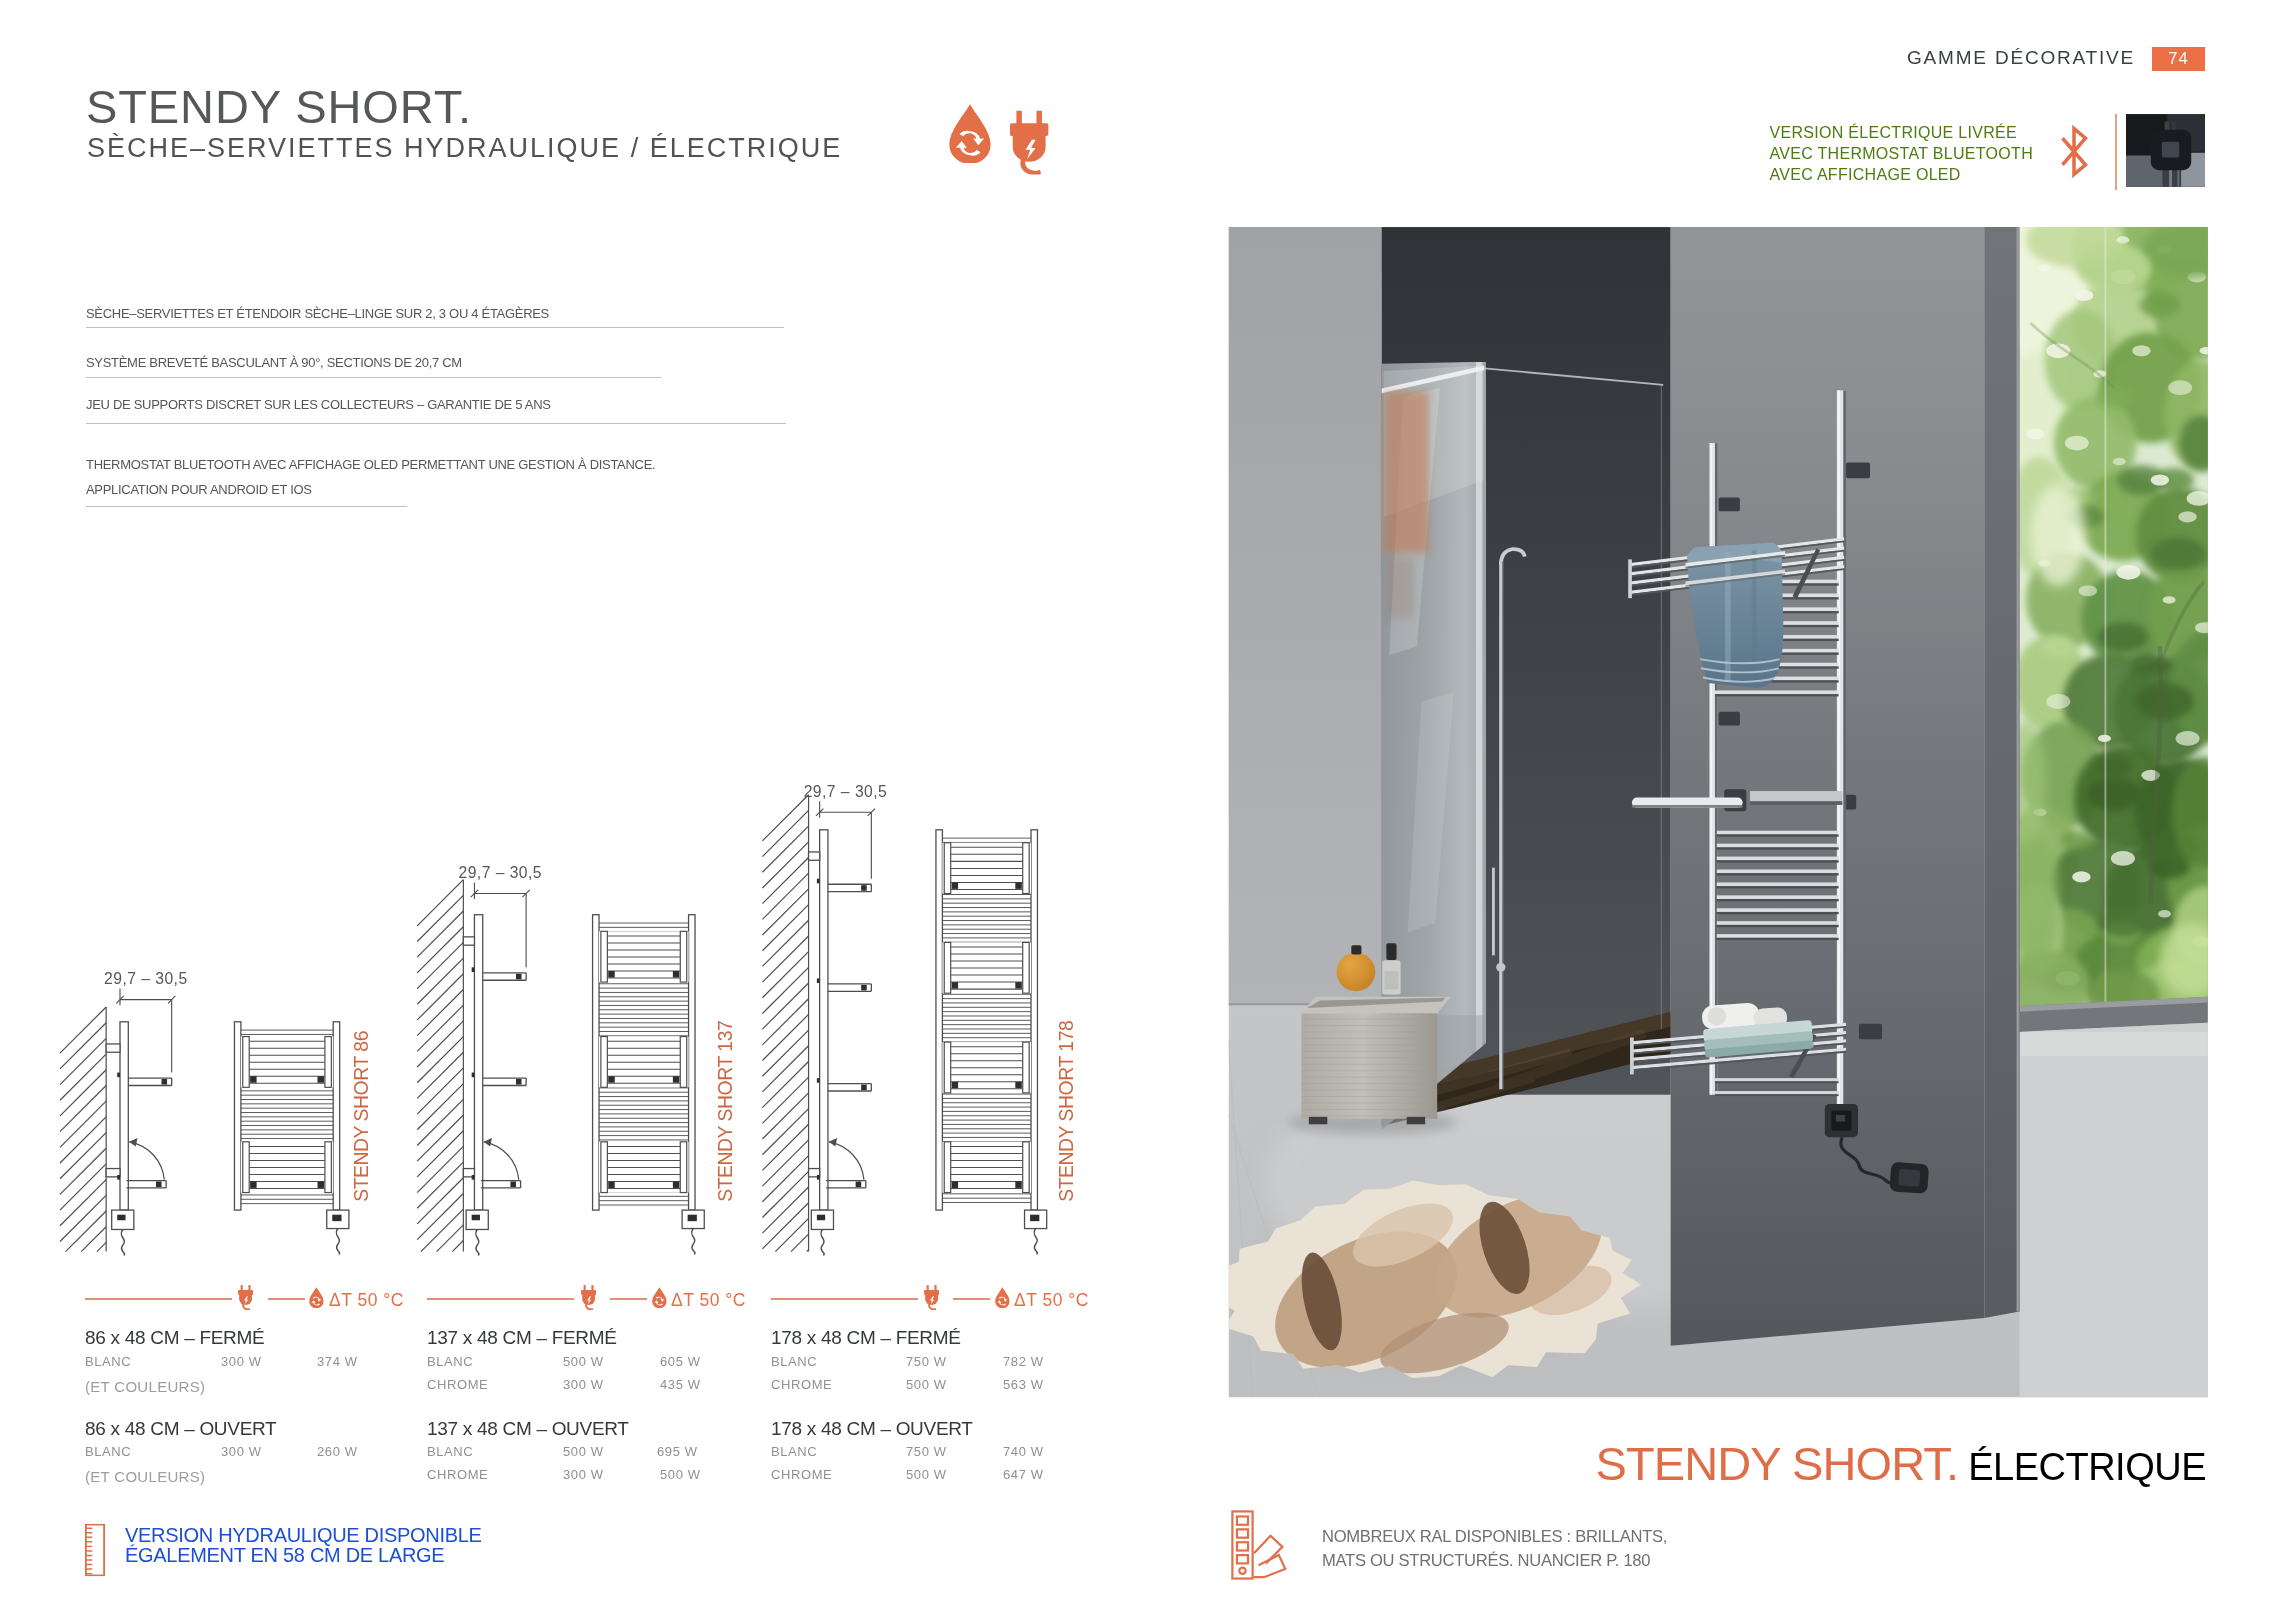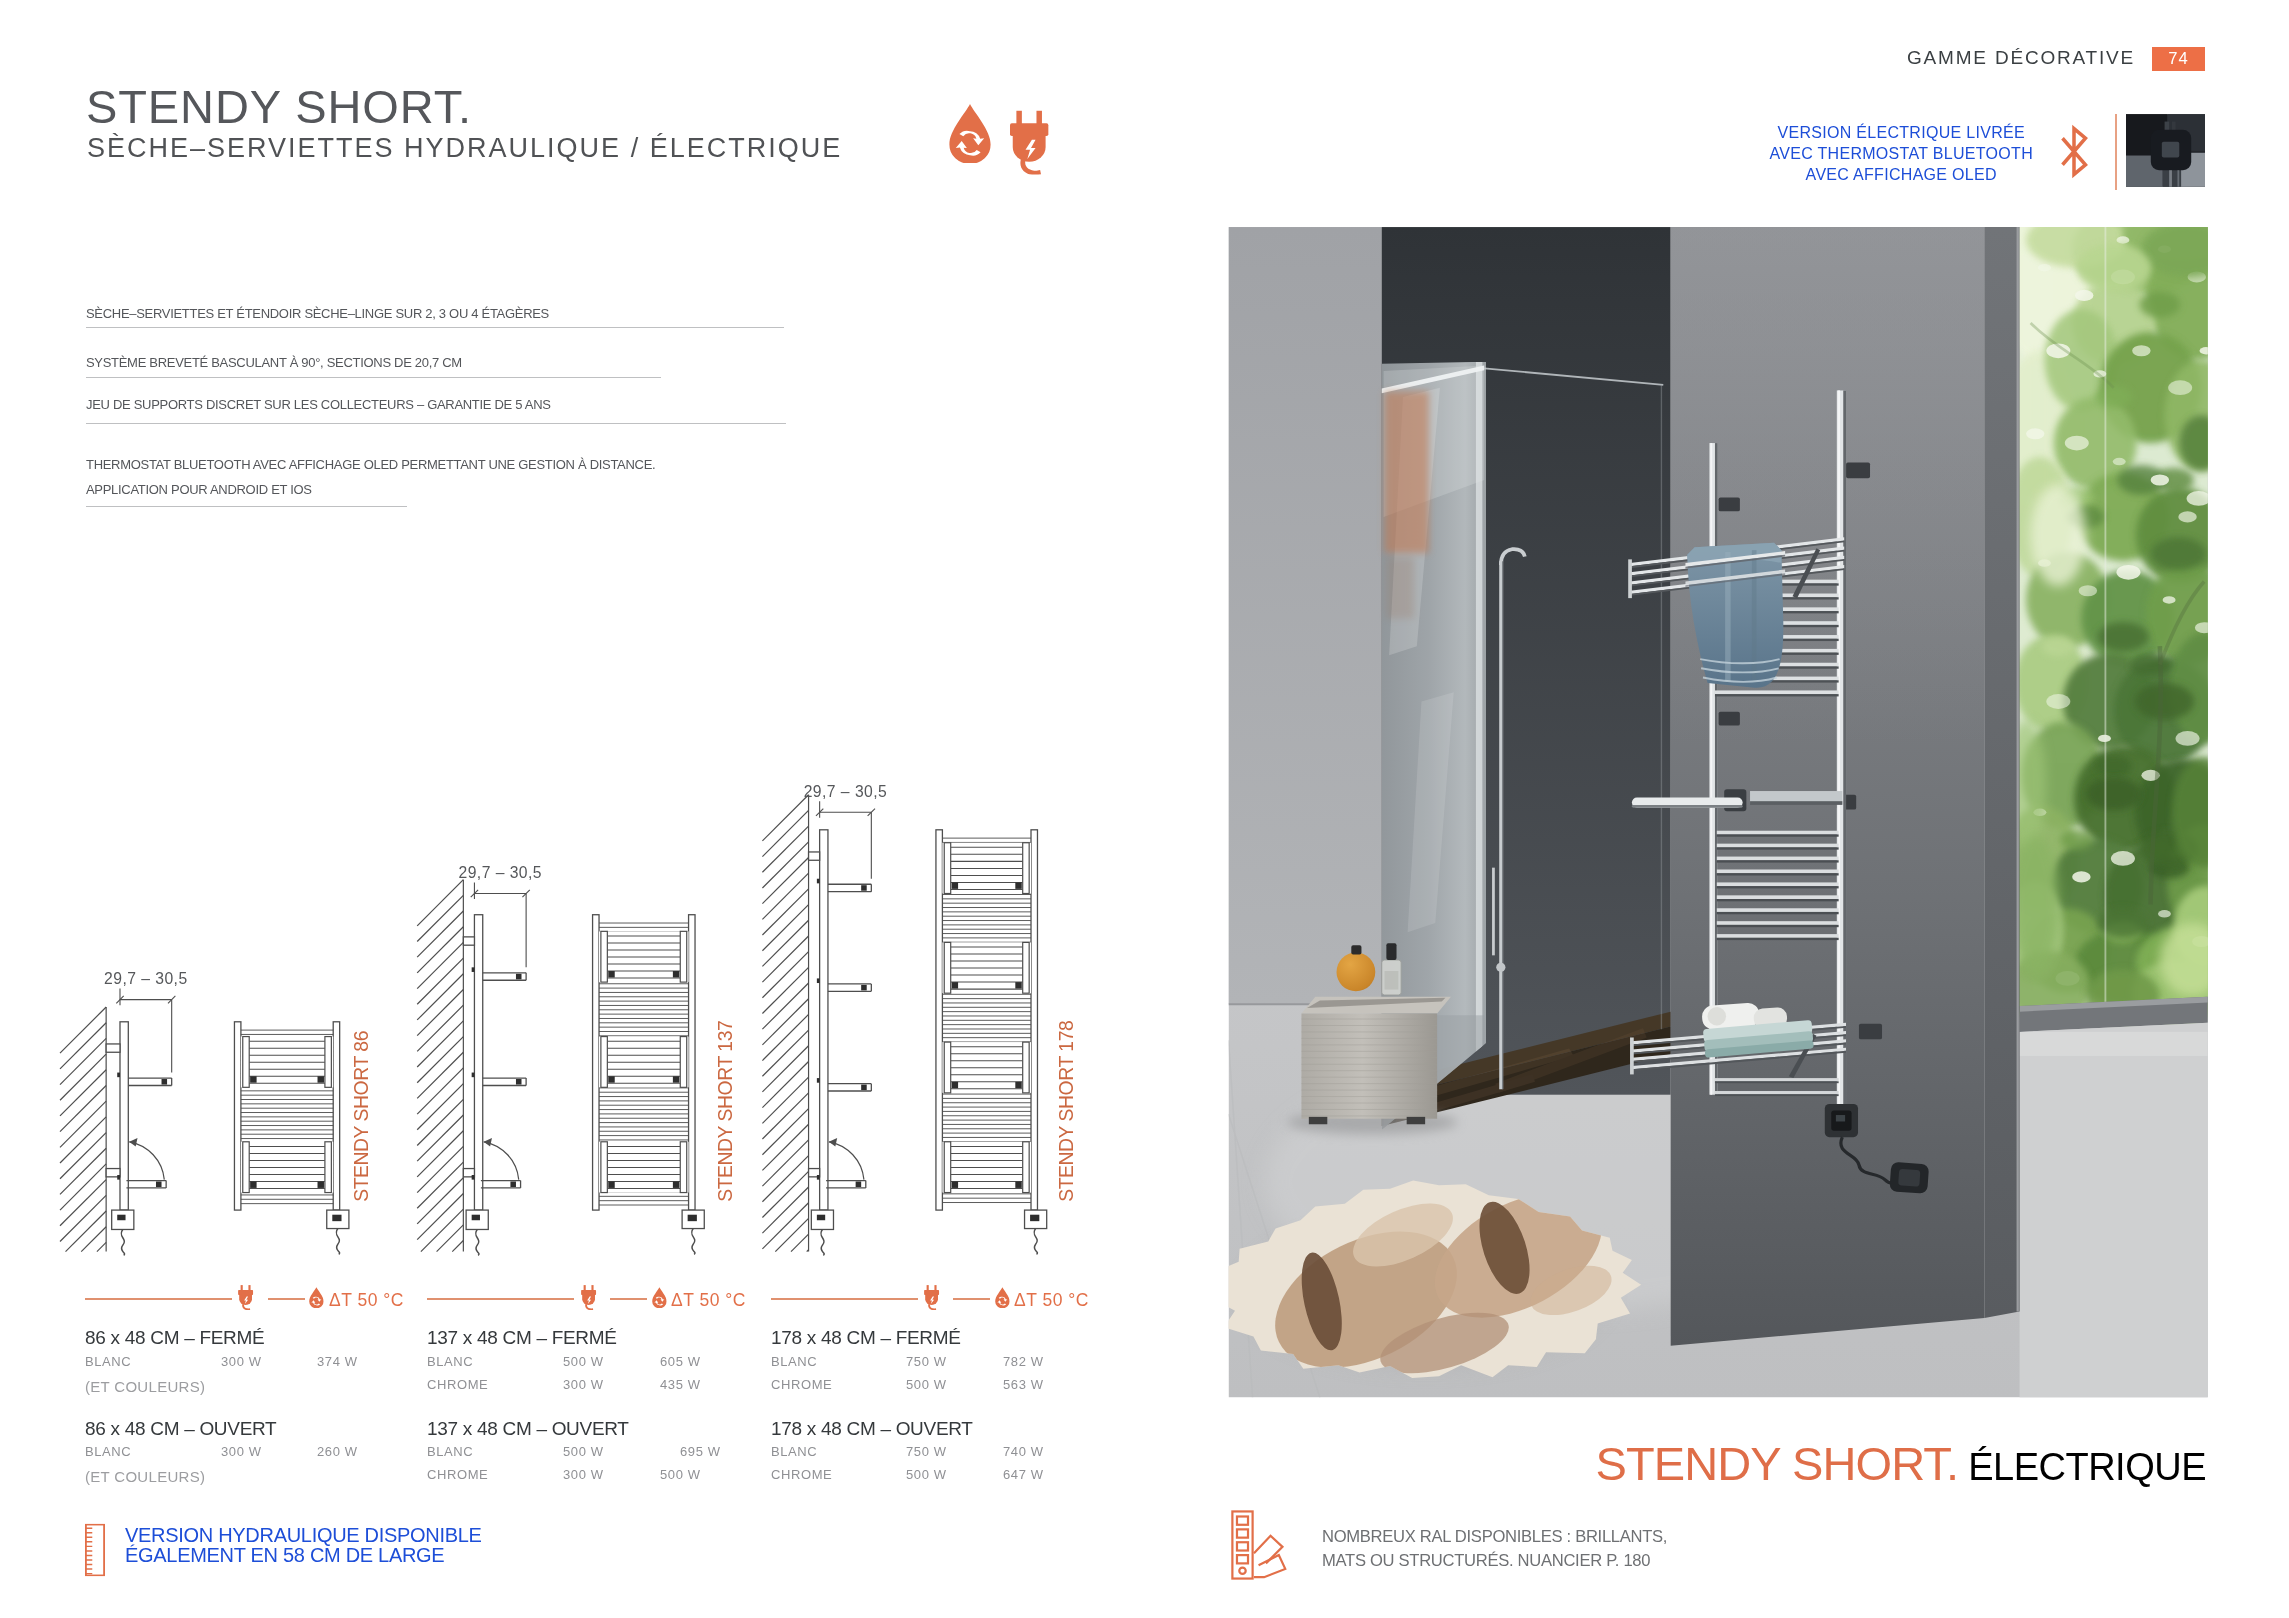--- a/index.html
+++ b/index.html
@@ -70,21 +70,21 @@
   </svg>
 
 <svg class="abs" style="left:1010px;top:110px" width="42" height="65" viewBox="0 0 46 70">
     <use href="#icon-plug" width="46" height="70"></use>
   </svg>
 
 <div class="abs" style="right:155px;top:47px;font-size:19px;color:#3a3f42;letter-spacing:1.8px">GAMME DÉCORATIVE</div>
 
 <div class="abs" style="left:2152px;top:47px;width:53px;height:24px;background:#ed6f46;color:#fff;font-size:16.6px;text-align:center;line-height:24px;letter-spacing:0.9px">74</div>
 
-<div class="abs" style="right:257px;top:122px;font-size:16px;color:#1d4ed8;letter-spacing:0.3px;text-align:center;line-height:21px">VERSION ÉLECTRIQUE LIVRÉE<br>AVEC THERMOSTAT BLUETOOTH<br>AVEC AFFICHAGE OLED</div>
+<div class="abs" style="right:257px;top:122px;font-size:16px;color:#4d7c0f;letter-spacing:0.3px;text-align:left;line-height:21px">VERSION ÉLECTRIQUE LIVRÉE<br>AVEC THERMOSTAT BLUETOOTH<br>AVEC AFFICHAGE OLED</div>
 
 <svg class="abs" style="left:2059px;top:119px" width="30" height="65" viewBox="0 0 34 64">
     <path d="M4 17 L30 47 L17 58 L17 6 L30 17 L4 47" fill="none" stroke="#e26f48" stroke-width="4"></path>
   </svg>
 
 <div class="abs" style="left:2115px;top:114px;width:1.8px;height:76px;background:#e8a183"></div>
 
 <svg class="abs" style="left:2126px;top:114px" width="79" height="73" viewBox="0 0 86 79">
     <rect width="86" height="79" fill="#24272c"></rect>
     <rect x="0" y="0" width="45" height="45" fill="#17191d"></rect>
@@ -1152,21 +1152,21 @@
 <div class="abs tr" style="left:427px;top:1354px">BLANC</div>
 <div class="abs tr" style="left:563px;top:1354px">500 W</div>
 <div class="abs tr" style="left:660px;top:1354px">605 W</div>
 <div class="abs tr" style="left:427px;top:1377px">CHROME</div>
 <div class="abs tr" style="left:563px;top:1377px">300 W</div>
 <div class="abs tr" style="left:660px;top:1377px">435 W</div>
 
 <div class="abs th" style="left:427px;top:1418px">137 x 48 CM – OUVERT</div>
 <div class="abs tr" style="left:427px;top:1444px">BLANC</div>
 <div class="abs tr" style="left:563px;top:1444px">500 W</div>
-<div class="abs tr" style="left:680px;top:1444px">695 W</div>
+<div class="abs tr" style="left:657px;top:1444px">695 W</div>
 <div class="abs tr" style="left:427px;top:1467px">CHROME</div>
 <div class="abs tr" style="left:563px;top:1467px">300 W</div>
 <div class="abs tr" style="left:660px;top:1467px">500 W</div>
 
 <div class="hrule" style="left:771px;top:1298px;width:147px"></div>
 <svg class="abs" style="left:924px;top:1285px" width="16.6" height="26" viewBox="0 0 18 28">
     <use href="#icon-plug" width="18" height="27"></use>
   </svg>
 <div class="hrule" style="left:953px;top:1298px;width:37px"></div>
 <svg class="abs" style="left:995px;top:1287px" width="14.8" height="21" viewBox="0 0 16 23">

